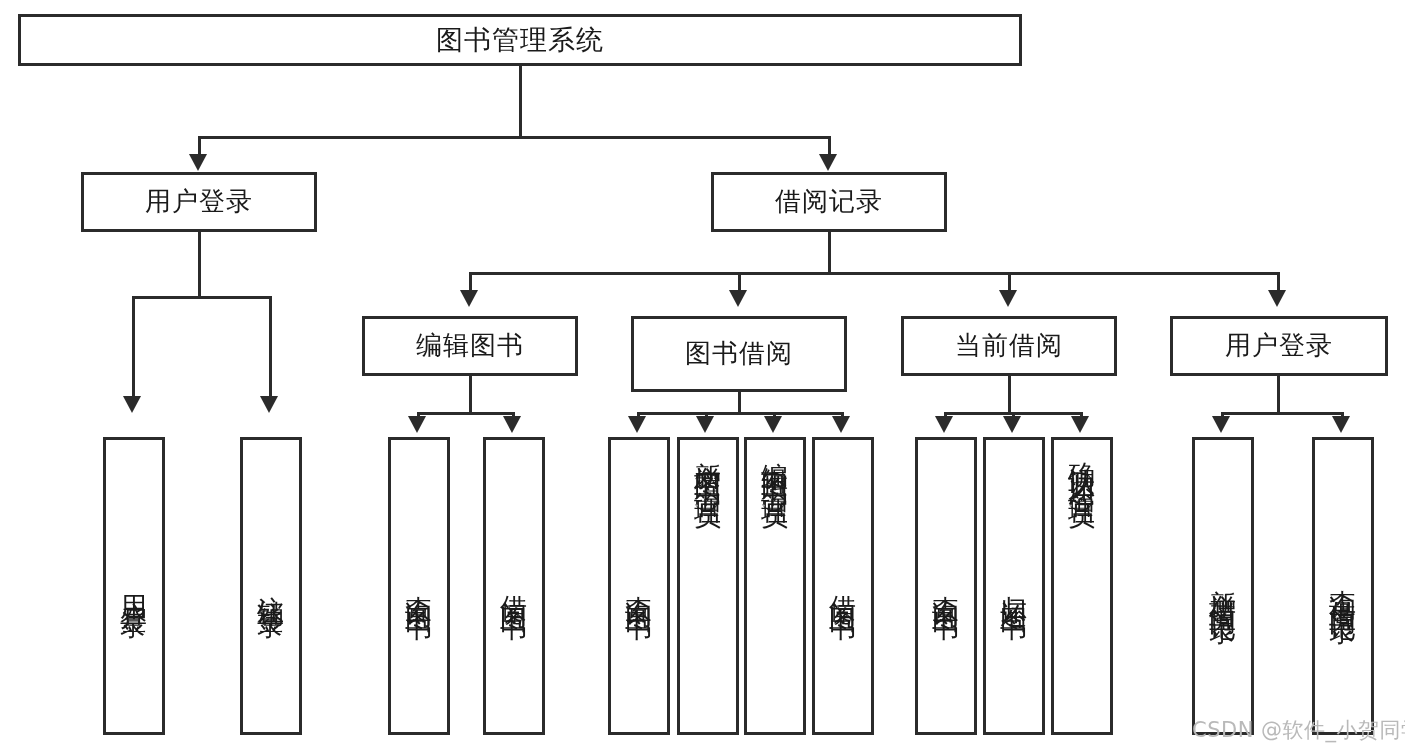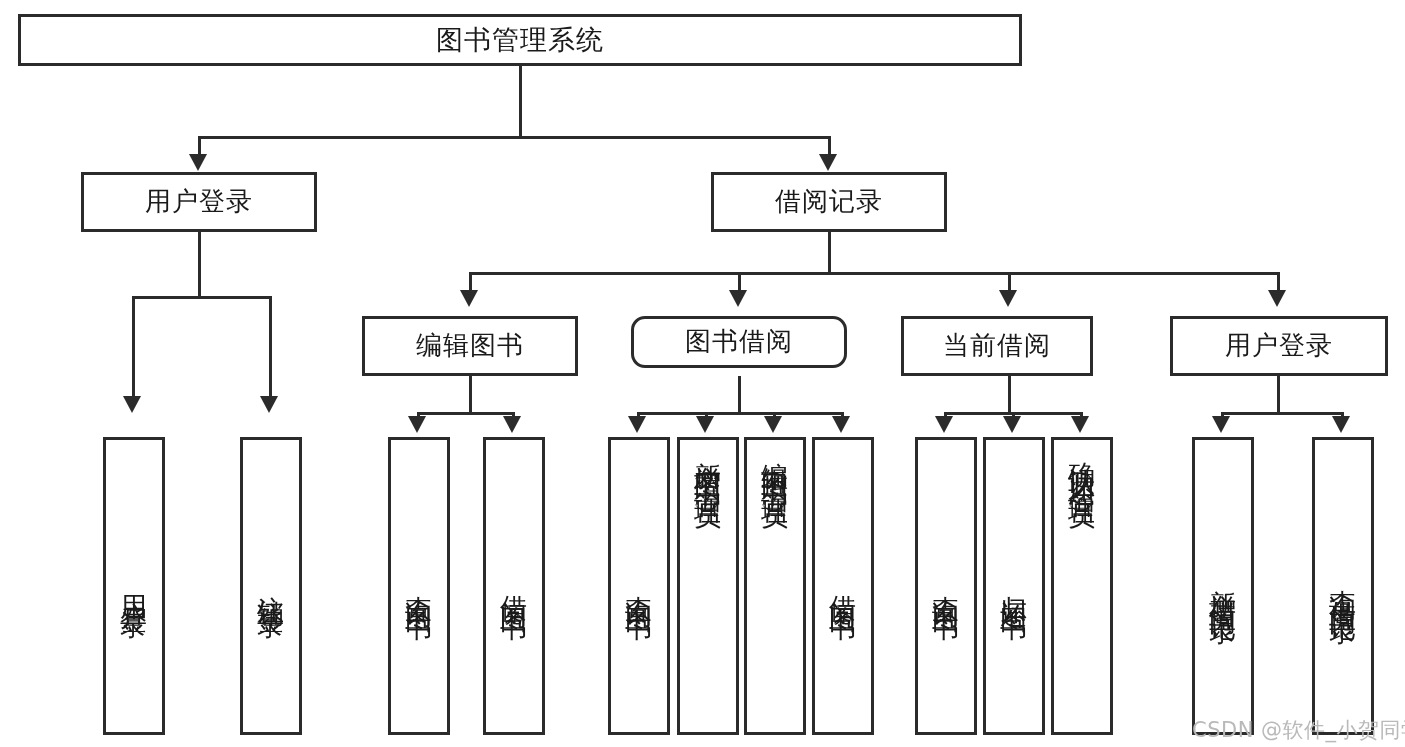--- a/index.html
+++ b/index.html
@@ -159,24 +159,24 @@
       </div>
       <div class="node h" style="left: 81px; top: 172px; width: 236px; height: 60px;">
         <span class="label">用户登录</span>
       </div>
       <div class="node h" style="left: 711px; top: 172px; width: 236px; height: 60px;">
         <span class="label">借阅记录</span>
       </div>
       <div class="node h" style="left: 362px; top: 316px; width: 216px; height: 60px;">
         <span class="label">编辑图书</span>
       </div>
-      <div class="node h" style="left: 631px; top: 316px; width: 216px; height: 52px; border-radius: 14px;">
+      <div class="node h" style="left: 631px; top: 316px; width: 216px; height: 76px;">
         <span class="label">图书借阅</span>
       </div>
-      <div class="node h" style="left: 901px; top: 316px; width: 192px; height: 60px; justify-content: center;">
+      <div class="node h" style="left: 901px; top: 316px; width: 216px; height: 60px; justify-content: center;">
         <span class="label">当前借阅</span>
       </div>
       <div class="node h" style="left: 1170px; top: 316px; width: 218px; height: 60px;">
         <span class="label">用户登录</span>
       </div>
       <div class="node v centered" style="left: 103px; top: 437px; width: 62px; height: 298px;">
         <span class="label">用户登录</span>
       </div>
       <div class="node v centered" style="left: 240px; top: 437px; width: 62px; height: 298px;">
         <span class="label">注销登录</span>

